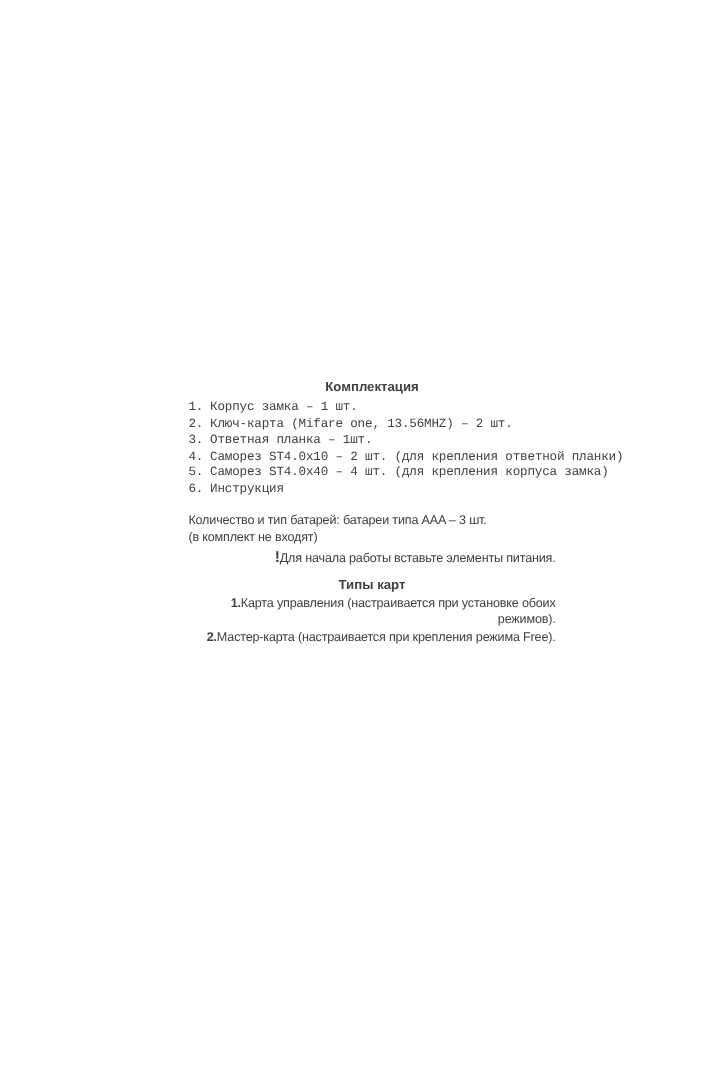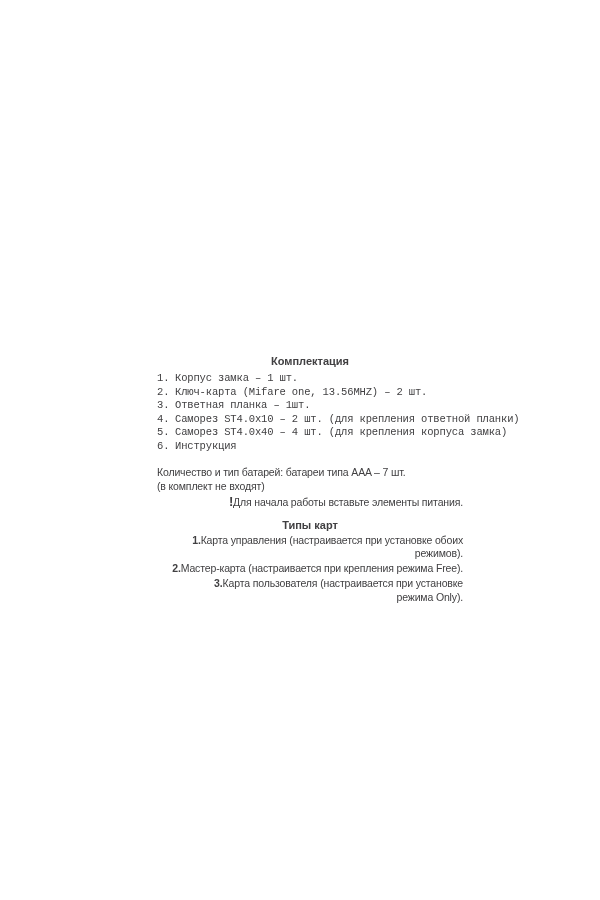--- a/index.html
+++ b/index.html
@@ -10,21 +10,20 @@
   .page {
     position: relative;
     width: 600px;
     height: 772px;
     background: #ffffff;
     overflow: hidden;
     font-family: "Liberation Sans", "DejaVu Sans", sans-serif;
     color: #414042;
     font-size: 10.5px;
     letter-spacing: -0.15px;
-    margin-top: 38px;
   }
   .content {
     position: absolute;
     left: 157px;
     top: 316px;
     width: 306px;
   }
   .section-title {
     text-align: center;
     font-weight: 700;
@@ -104,21 +103,21 @@
       </li>
       <li class="row">
         <span class="num1">5.</span><span>Саморез ST4.0x40 – 4 шт. (для крепления корпуса замка)</span>
       </li>
       <li class="row">
         <span class="num1">6.</span><span>Инструкция</span>
       </li>
     </ol>
 
     <div class="para">
-      <div class="line">Количество и тип батарей: батареи типа AAA – 7 шт.</div>
+      <div class="line">Количество и тип батарей: батареи типа AAA – 3 шт.</div>
       <div class="line">(в комплект не входят)</div>
     </div>
 
     <div class="warning">
       <span class="excl">!</span><span>Для начала работы вставьте элементы питания.</span>
     </div>
 
     <div class="section-title title2">Типы карт</div>
 
     <div class="list2">
@@ -129,24 +128,18 @@
         </div>
         <div class="line">режимов).</div>
       </div>
 
       <div class="item2">
         <div class="line">
           <span class="num2">2.</span><span>Мастер-карта (настраивается при крепления режима Free).</span>
         </div>
       </div>
 
-      <div class="item2">
-        <div class="line">
-          <span class="num2">3.</span><span>Карта пользователя (настраивается при установке</span>
-        </div>
-        <div class="line">режима Only).</div>
-      </div>
 
 
     </div>
 
   </div>
 </div>
 
 </body></html>

